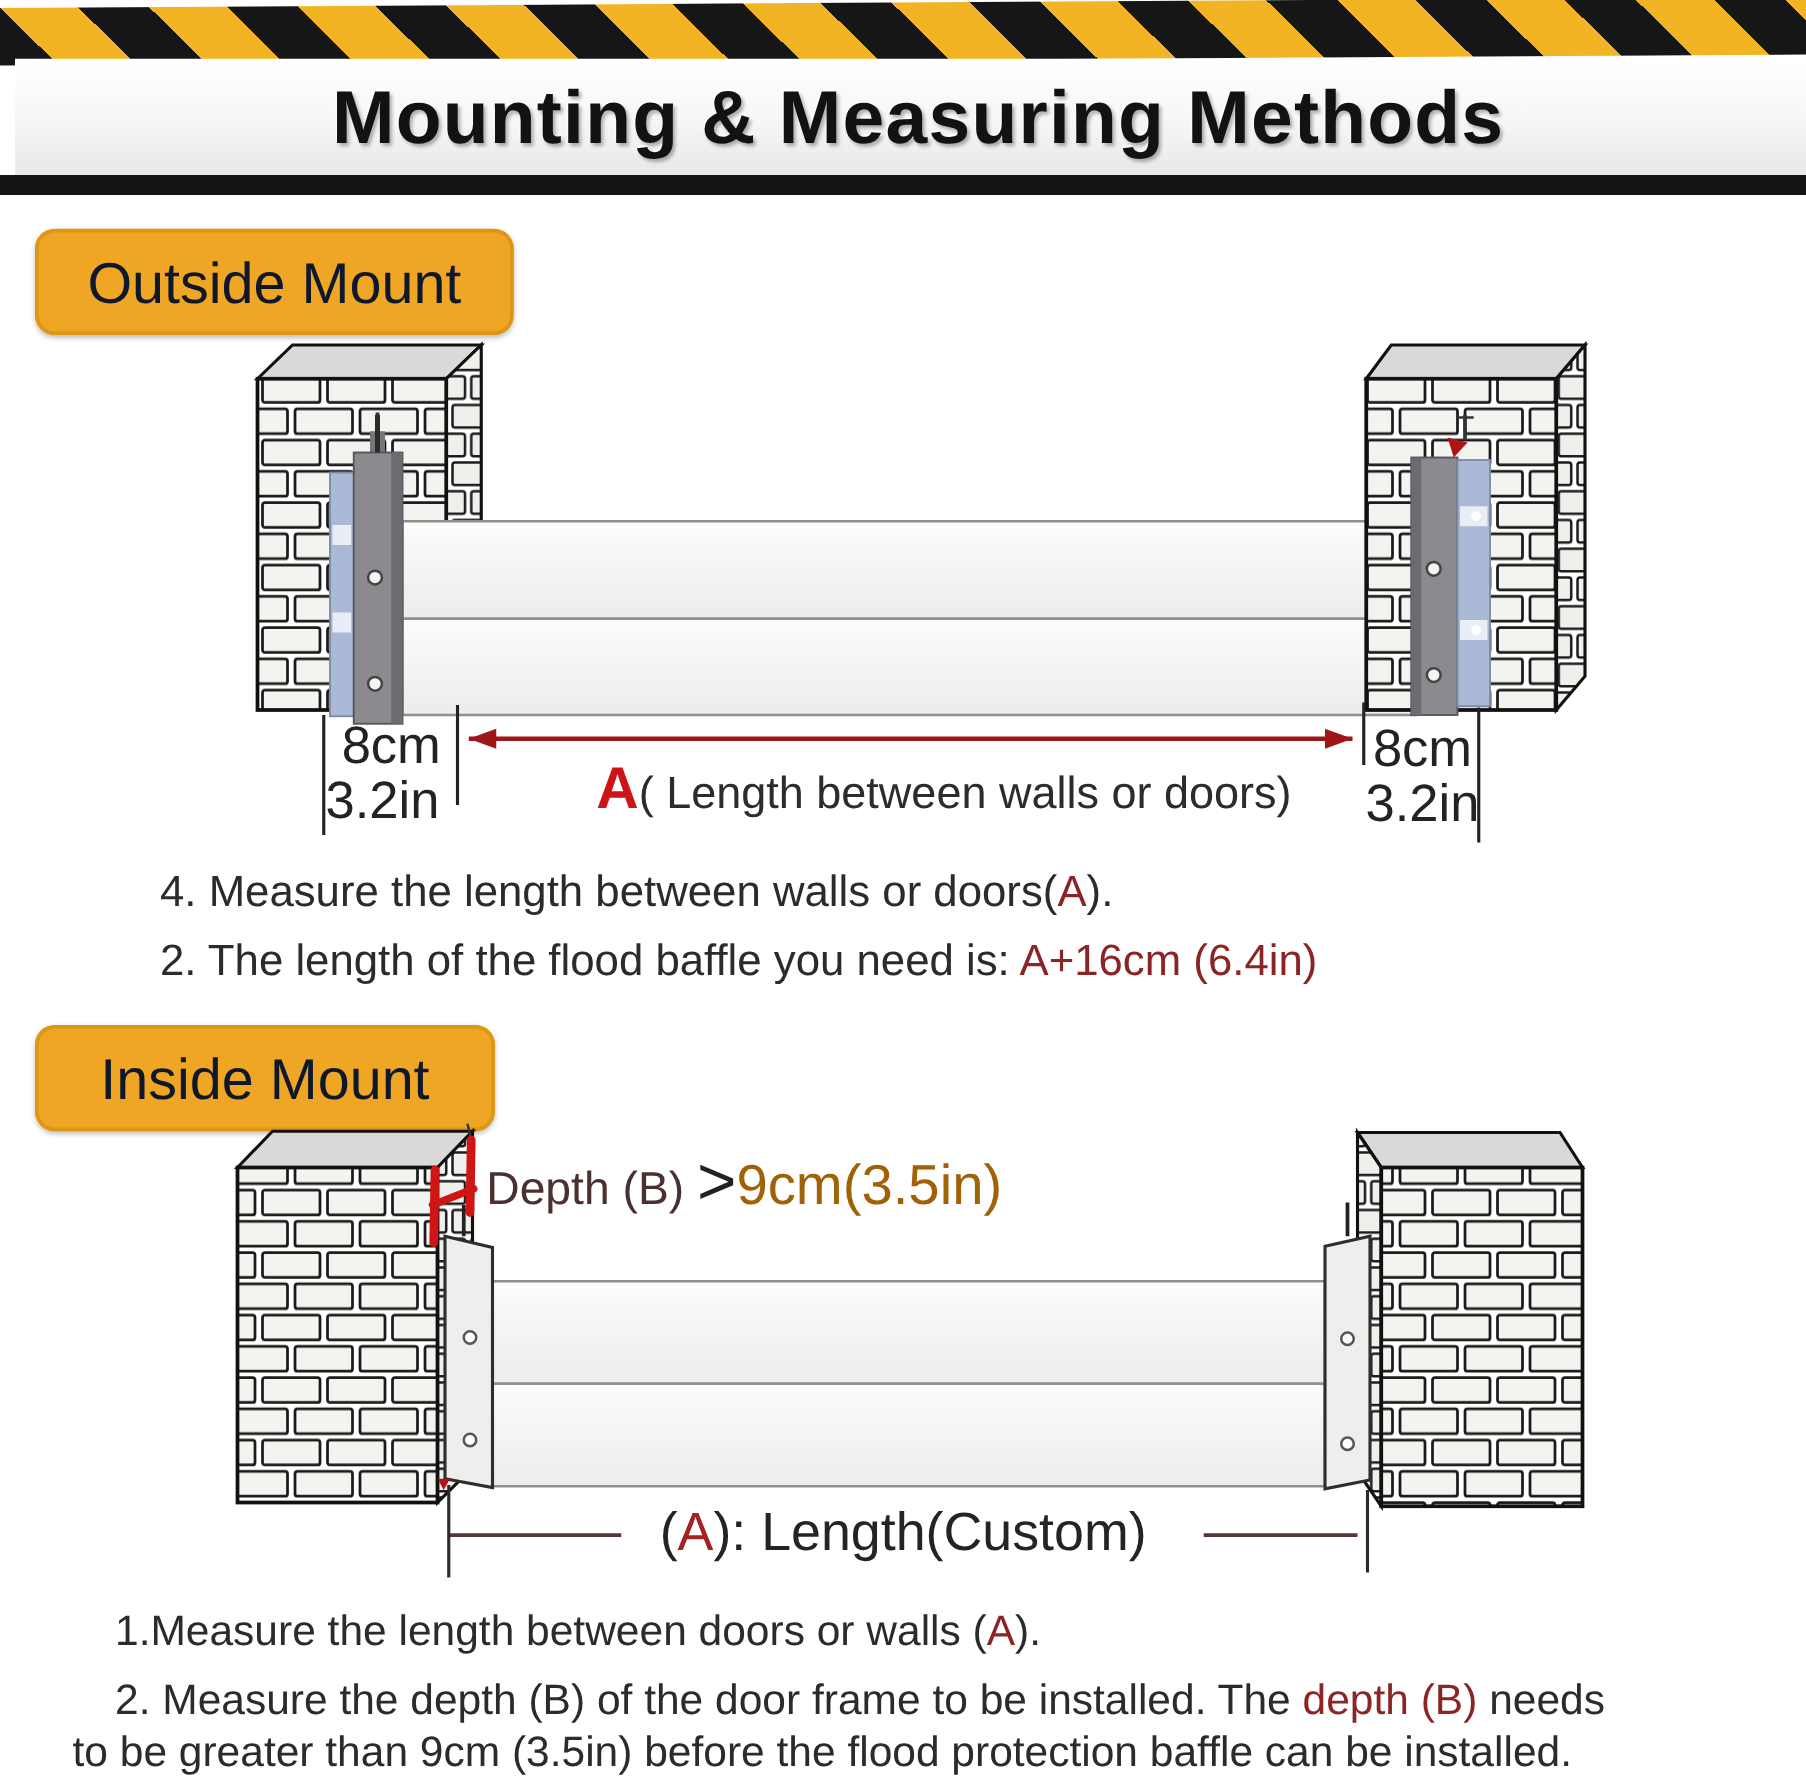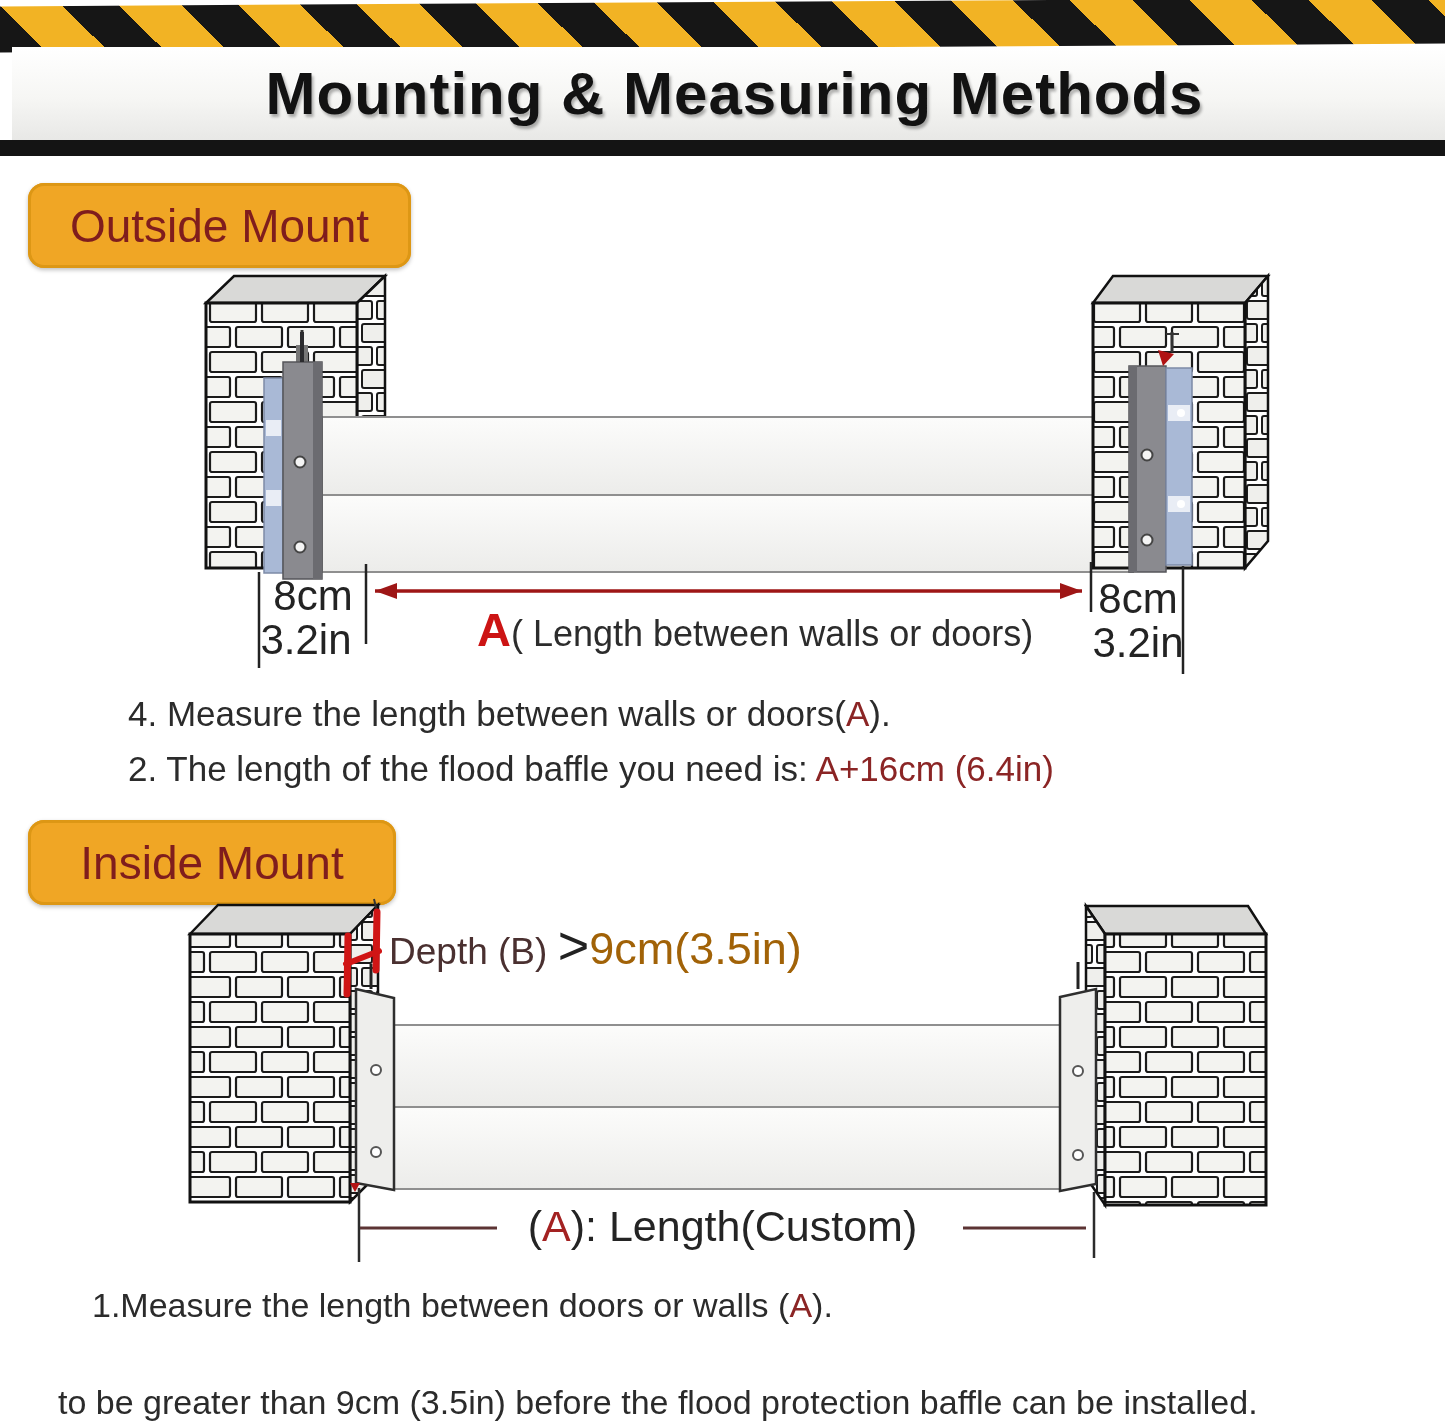--- a/index.html
+++ b/index.html
@@ -13,21 +13,21 @@
     transform:rotate(-0.35deg);}
   .titleband{left:12px;top:47px;width:1445px;height:93px;
     background:linear-gradient(180deg,#ffffff 0%,#f6f6f4 55%,#e8e8e6 100%);
     display:flex;align-items:center;justify-content:center;}
   .title{font-size:60px;font-weight:700;color:#121212;letter-spacing:1px;
     text-shadow:2px 3px 3px rgba(0,0,0,0.30), -1px -1px 0 rgba(255,255,255,0.8);}
   .blackbar{left:0;top:140px;width:1445px;height:16px;background:#141414;}
 
   
   .badge{background:#f0a625;border-radius:16px;display:flex;align-items:center;justify-content:center;
-    font-size:46px;color:#7f1d1d;
+    font-size:46px;color:#0f172a;
     box-shadow:inset 0 0 0 3px #dd9715, 0 2px 4px rgba(0,0,0,0.25);}
   #badge-outside{left:28px;top:183px;width:383px;height:85px;}
   #badge-inside{left:28px;top:820px;width:368px;height:85px;text-align:center;}
 
   
   .dim{font-size:42px;color:#232323;text-align:center;}
   #t-8cm-l{left:262px;top:572px;width:102px;}
   #t-32in-l{left:248px;top:616px;width:116px;}
   #t-8cm-r{left:1094px;top:575px;width:88px;}
   #t-32in-r{left:1090px;top:619px;width:96px;}
@@ -233,17 +233,20 @@
   <div class="abs" id="t-depth">
     <span class="pre">Depth (B) </span><span class="gt">&gt;</span><span class="val">9cm(3.5in)</span>
   </div>
   <div class="abs" id="t-len">
     <span>(</span><span class="redA">A</span><span>): Length(Custom)</span>
   </div>
 
   <div class="abs bstep" id="si1">
     <span>1.Measure the length between doors or walls (</span><span class="dkred">A</span><span>).</span>
   </div>
+  <div class="abs bstep" id="si2">
+    <span>2. Measure the depth (B) of the door frame to be installed. The </span><span class="dkred">depth (B)</span><span> needs</span>
+  </div>
   <div class="abs bstep" id="si3">
     <span>to be greater than 9cm (3.5in) before the flood protection baffle can be installed.</span>
   </div>
 
 </div>
 
 </body></html>

